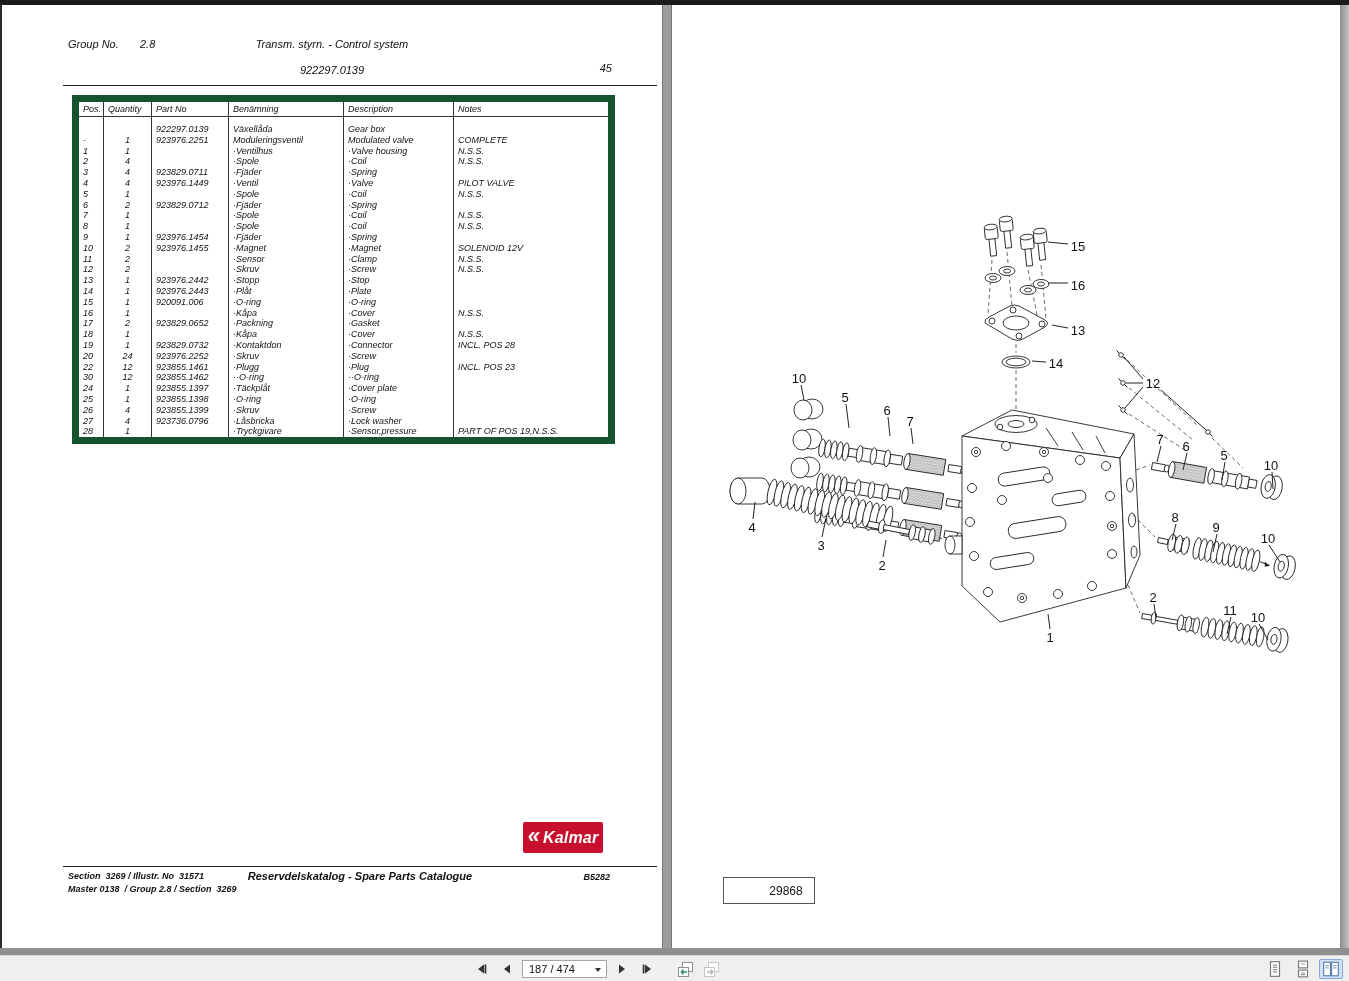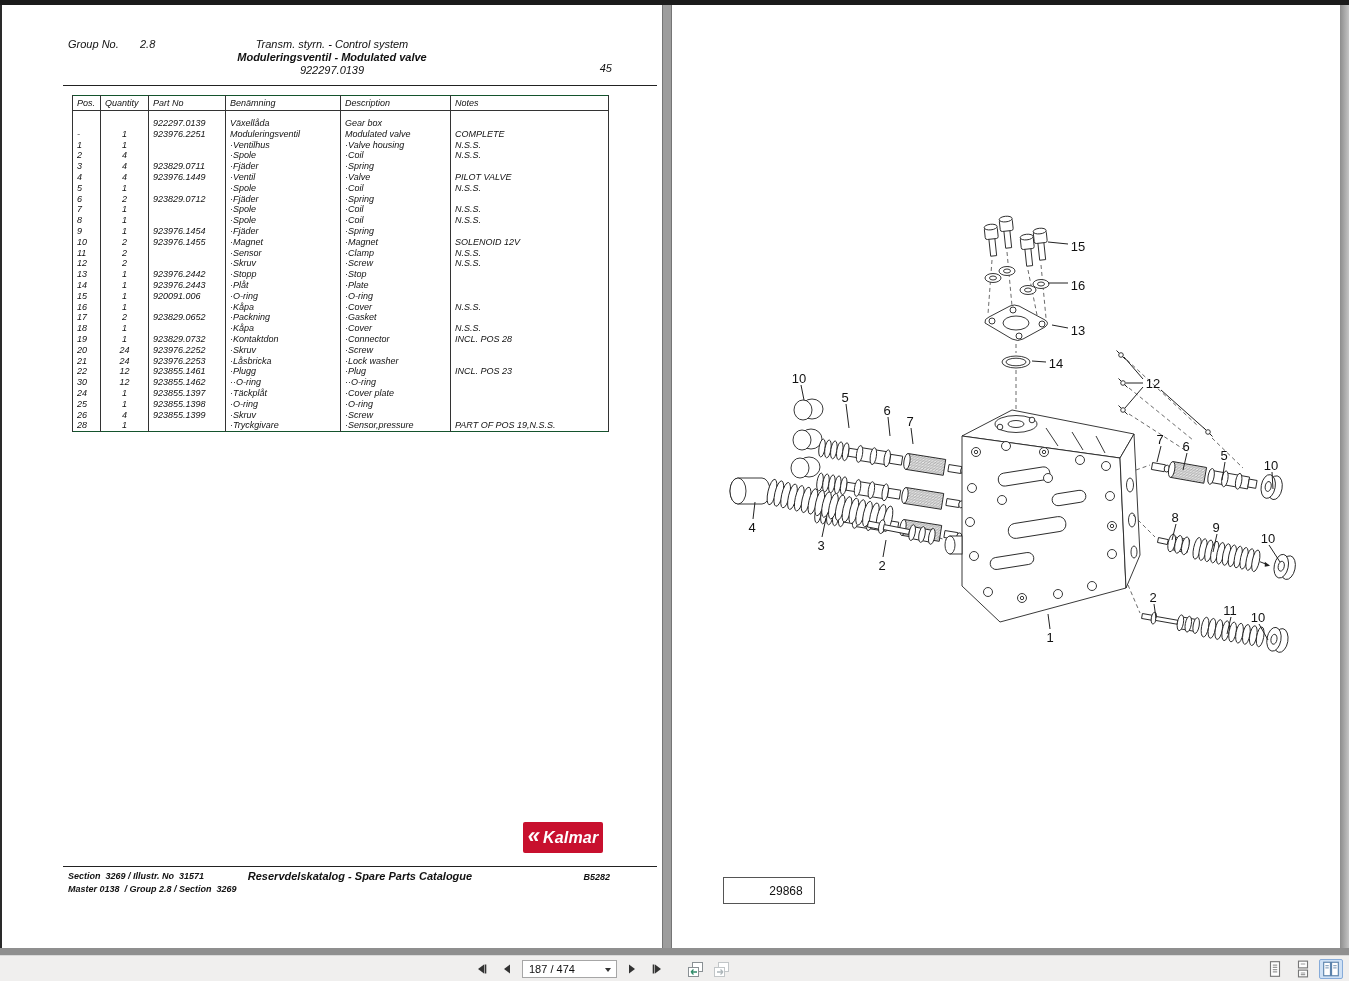--- a/index.html
+++ b/index.html
@@ -20,21 +20,21 @@
   .hdr{position:absolute;font-size:11px;white-space:nowrap;}
   .hdr.b{font-weight:bold;}
   .hdr-center{left:0;width:660px;text-align:center;}
   .rule{position:absolute;left:61px;width:594px;border-top:1.5px solid #222;}
 
   
   .parts-table{position:absolute;left:70px;top:90px;width:536px;border-collapse:collapse;
                table-layout:fixed;font-size:9px;}
   .parts-table th,.parts-table td{border-left:1px solid #333;border-right:1px solid #333;
                padding:0 0 0 4px;white-space:nowrap;overflow:hidden;text-align:left;}
-  .parts-table{border:1px solid #14532d;}
+  .parts-table{border:7px solid #14532d;}
   .parts-table th{font-weight:normal;height:14px;border-bottom:1px solid #333;}
   .parts-table td{height:10.8px;line-height:10.8px;}
   .parts-table tr.spacer td{height:7px;}
   .parts-table td:nth-child(2){text-align:center;padding:0;}
 
   
   .kalmar{position:absolute;left:521px;top:817px;width:80px;height:31px;border-radius:2px;
           display:flex;align-items:center;justify-content:center;gap:3px;color:#fff;}
   .kalmar .mark{font-size:22px;font-weight:bold;line-height:1;margin-top:-4px;}
   .kalmar .word{font-size:16px;font-weight:bold;letter-spacing:0.2px;}
@@ -51,21 +51,21 @@
   #callouts line{stroke:#222;stroke-width:1;}
   .ln{stroke:#222;stroke-width:0.9;fill:#fff;}
   .dash{stroke:#444;stroke-width:0.8;stroke-dasharray:4 3;fill:none;}
 
   
   .toolbar{position:absolute;left:0;top:955px;width:1349px;height:26px;background:#f0efee;
            border-top:1px solid #d9d9d9;box-sizing:border-box;}
   .navcluster{position:absolute;left:470px;top:0;height:26px;display:flex;align-items:center;gap:4px;}
   .tbtn{width:22px;height:22px;border:none;background:transparent;padding:0;display:flex;
         align-items:center;justify-content:center;cursor:pointer;}
-  .pagebox{position:relative;width:95px;height:18px;background:#fff;border:1px solid #a6a6a6;
+  .pagebox{position:relative;width:85px;height:18px;background:#fff;border:1px solid #a6a6a6;
            box-sizing:border-box;display:flex;align-items:center;font-size:11px;padding-left:6px;}
   .pagebox .caret{position:absolute;right:5px;top:7px;width:0;height:0;border-left:3.5px solid transparent;
            border-right:3.5px solid transparent;border-top:4px solid #333;}
   .viewgap{width:8px;}
   .layoutcluster{position:absolute;right:6px;top:2px;height:22px;display:flex;align-items:center;gap:4px;}
   .pd{width:24px;height:20px;display:flex;align-items:center;justify-content:center;border-radius:2px;}
   .pd.active{border:1px solid #86abd9;box-sizing:border-box;}
 </style>
 </head>
 <body>
@@ -73,21 +73,20 @@
 <div class="screen">
 
   <div class="topstrip"></div>
   <div class="leftedge"></div>
 
   <div class="page page-left">
     <span class="hdr" style="left:66px;top:33px;">Group No.</span>
     <span class="hdr" style="left:138px;top:33px;">2.8</span>
     <span class="hdr" style="right:50px;top:33px;margin-top:24px;">45</span>
     <div class="hdr hdr-center" style="top:33px;">Transm. styrn. - Control system</div>
-    <div class="hdr hdr-center b" style="top:46px;">Moduleringsventil - Modulated valve</div>
     <div class="hdr hdr-center" style="top:59px;">922297.0139</div>
     <div class="rule" style="top:80px;"></div>
 
     <table class="parts-table">
       <colgroup>
         <col style="width:28px">
           <col style="width:48px">
           <col style="width:77px">
         <col style="width:115px">
           <col style="width:110px">
@@ -282,28 +281,20 @@
           </tr>
           <tr>
             <td>20</td>
             <td>24</td>
             <td>923976.2252</td>
             <td>·Skruv</td>
             <td>·Screw</td>
             <td></td>
           </tr>
           <tr>
-            <td>21</td>
-            <td>24</td>
-            <td>923976.2253</td>
-            <td>·Låsbricka</td>
-            <td>·Lock washer</td>
-            <td></td>
-          </tr>
-          <tr>
             <td>22</td>
             <td>12</td>
             <td>923855.1461</td>
             <td>·Plugg</td>
             <td>·Plug</td>
             <td>INCL. POS 23</td>
           </tr>
           <tr>
             <td>30</td>
             <td>12</td>
@@ -327,20 +318,28 @@
             <td>·O-ring</td>
             <td>·O-ring</td>
             <td></td>
           </tr>
           <tr>
             <td>26</td>
             <td>4</td>
             <td>923855.1399</td>
             <td>·Skruv</td>
             <td>·Screw</td>
+            <td></td>
+          </tr>
+          <tr>
+            <td>27</td>
+            <td>4</td>
+            <td>923736.0796</td>
+            <td>·Låsbricka</td>
+            <td>·Lock washer</td>
             <td></td>
           </tr>
           <tr>
             <td>28</td>
             <td>1</td>
             <td></td>
             <td>·Tryckgivare</td>
             <td>·Sensor,pressure</td>
             <td>PART OF POS 19,N.S.S.</td>
           </tr>

